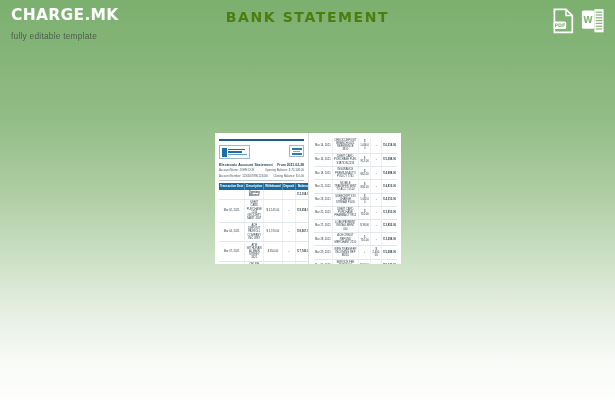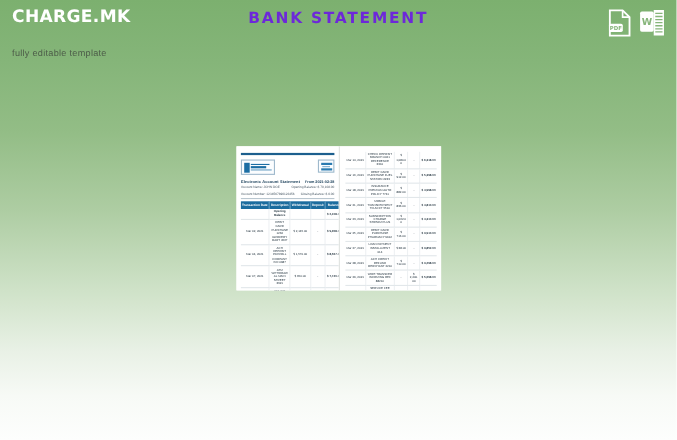--- a/index.html
+++ b/index.html
@@ -37,33 +37,33 @@
     font-weight: bold;
     color: #ffffff;
     letter-spacing: 0.3px;
     line-height: 17px;
     font-family: "DejaVu Sans", sans-serif;
   }
   .brand-tag {
     font-size: 8.3px;
     color: #4d5d49;
     letter-spacing: 0.25px;
-    margin-top: 19px;
+    margin-top: 7px;
     line-height: 10px;
   }
 
   .page-title {
     position: absolute;
     left: 0;
     right: 0;
     top: 9px;
     text-align: center;
     font-size: 14px;
     font-weight: bold;
-    color: #6d28d9;
+    color: #4d7c0f;
     letter-spacing: 1.6px;
     font-family: "DejaVu Sans", sans-serif;
   }
 
   .format-icons {
     position: absolute;
     right: 10px;
     top: 8px;
     display: flex;
     gap: 7px;

